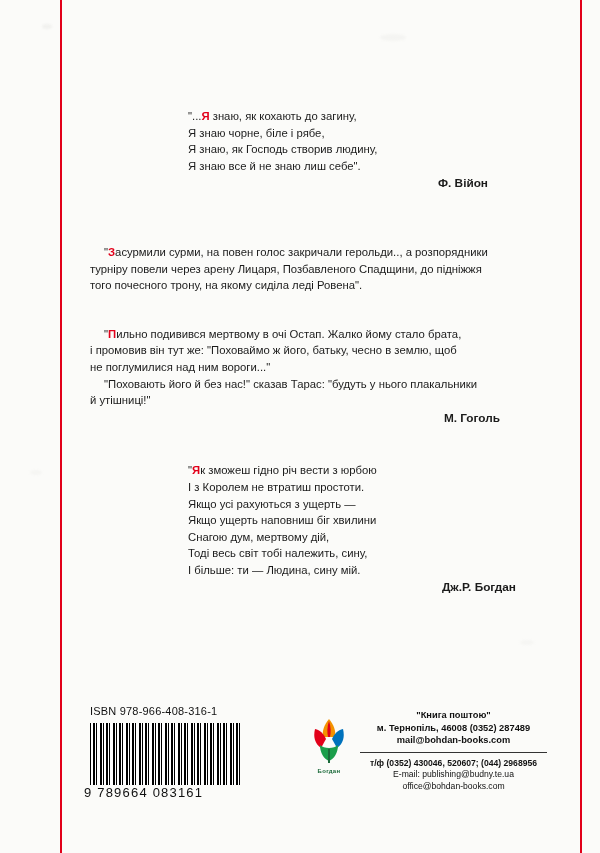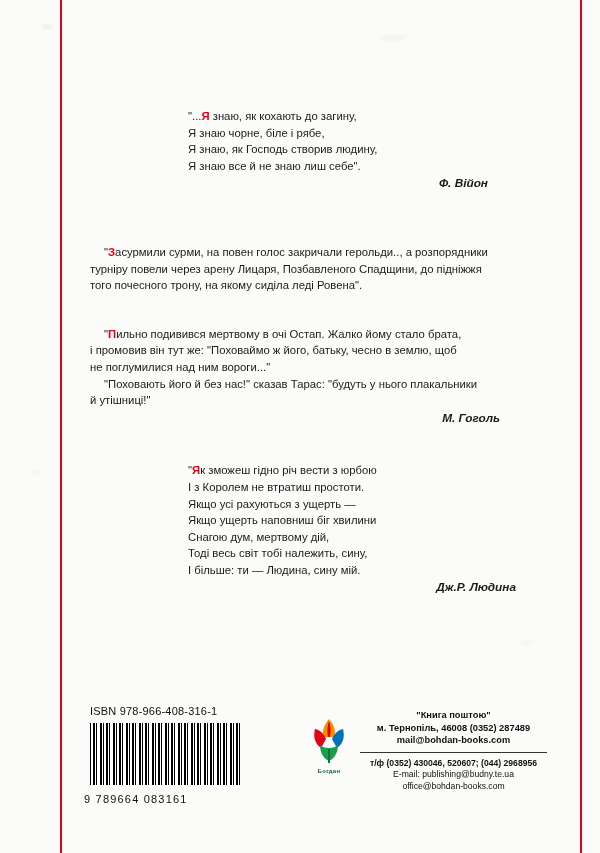--- a/index.html
+++ b/index.html
@@ -59,21 +59,20 @@
     margin: 0;
   }
   .indent-1 { text-indent: 14px; }
   .accent {
     color: #e2001a;
     font-weight: bold;
   }
   .author {
     text-align: right;
     font-weight: bold;
-    font-style: italic;
     color: #1b1b1b;
     font-size: 11.8px;
     margin-top: 1px;
     padding-right: 4px;
   }
   .q1 { margin-top: 0; padding-left: 108px; }
   .q1 .author { padding-right: 72px; }
   .q2 { margin-top: 52px; padding-left: 10px; }
   .q2 .author { padding-right: 56px; }
   .q3 { margin-top: 32px; padding-left: 10px; }
@@ -108,25 +107,24 @@
         #000 0px, #000 1px, #fff 1px, #fff 3px,
         #000 3px, #000 5px, #fff 5px, #fff 6px,
         #000 6px, #000 7px, #fff 7px, #fff 10px,
         #000 10px, #000 12px, #fff 12px, #fff 13px);
   }
   .barcode-num {
     position: absolute;
     left: 4px;
     top: 80px;
     width: 162px;
-    font-size: 11px;
+    font-size: 13px;
     letter-spacing: 1.2px;
     color: #111;
     font-family: "Liberation Sans", sans-serif;
-    margin-top: 8px;
   }
   .logo {
     position: absolute;
     left: 222px;
     top: 10px;
     width: 54px;
     height: 66px;
     text-align: center;
   }
   .logo svg { display: block; }
@@ -197,21 +195,21 @@
     </div>
 
     <div class="quote-block q4">
       <p>"<span class="accent">Я</span><span>к зможеш гідно річ вести з юрбою</span></p>
       <p>І з Королем не втратиш простоти.</p>
       <p>Якщо усі рахуються з ущерть —</p>
       <p>Якщо ущерть наповниш біг хвилини</p>
       <p>Снагою дум, мертвому дій,</p>
       <p>Тоді весь світ тобі належить, сину,</p>
       <p>І більше: ти — Людина, сину мій.</p>
-      <div class="author">Дж.Р. Людина</div>
+      <div class="author">Дж.Р. Богдан</div>
     </div>
 
   </div>
 
   <div class="footer">
 
     <div class="isbn">ISBN 978-966-408-316-1</div>
     <div class="barcode"></div>
     <div class="barcode-num">9 789664 083161</div>
 

